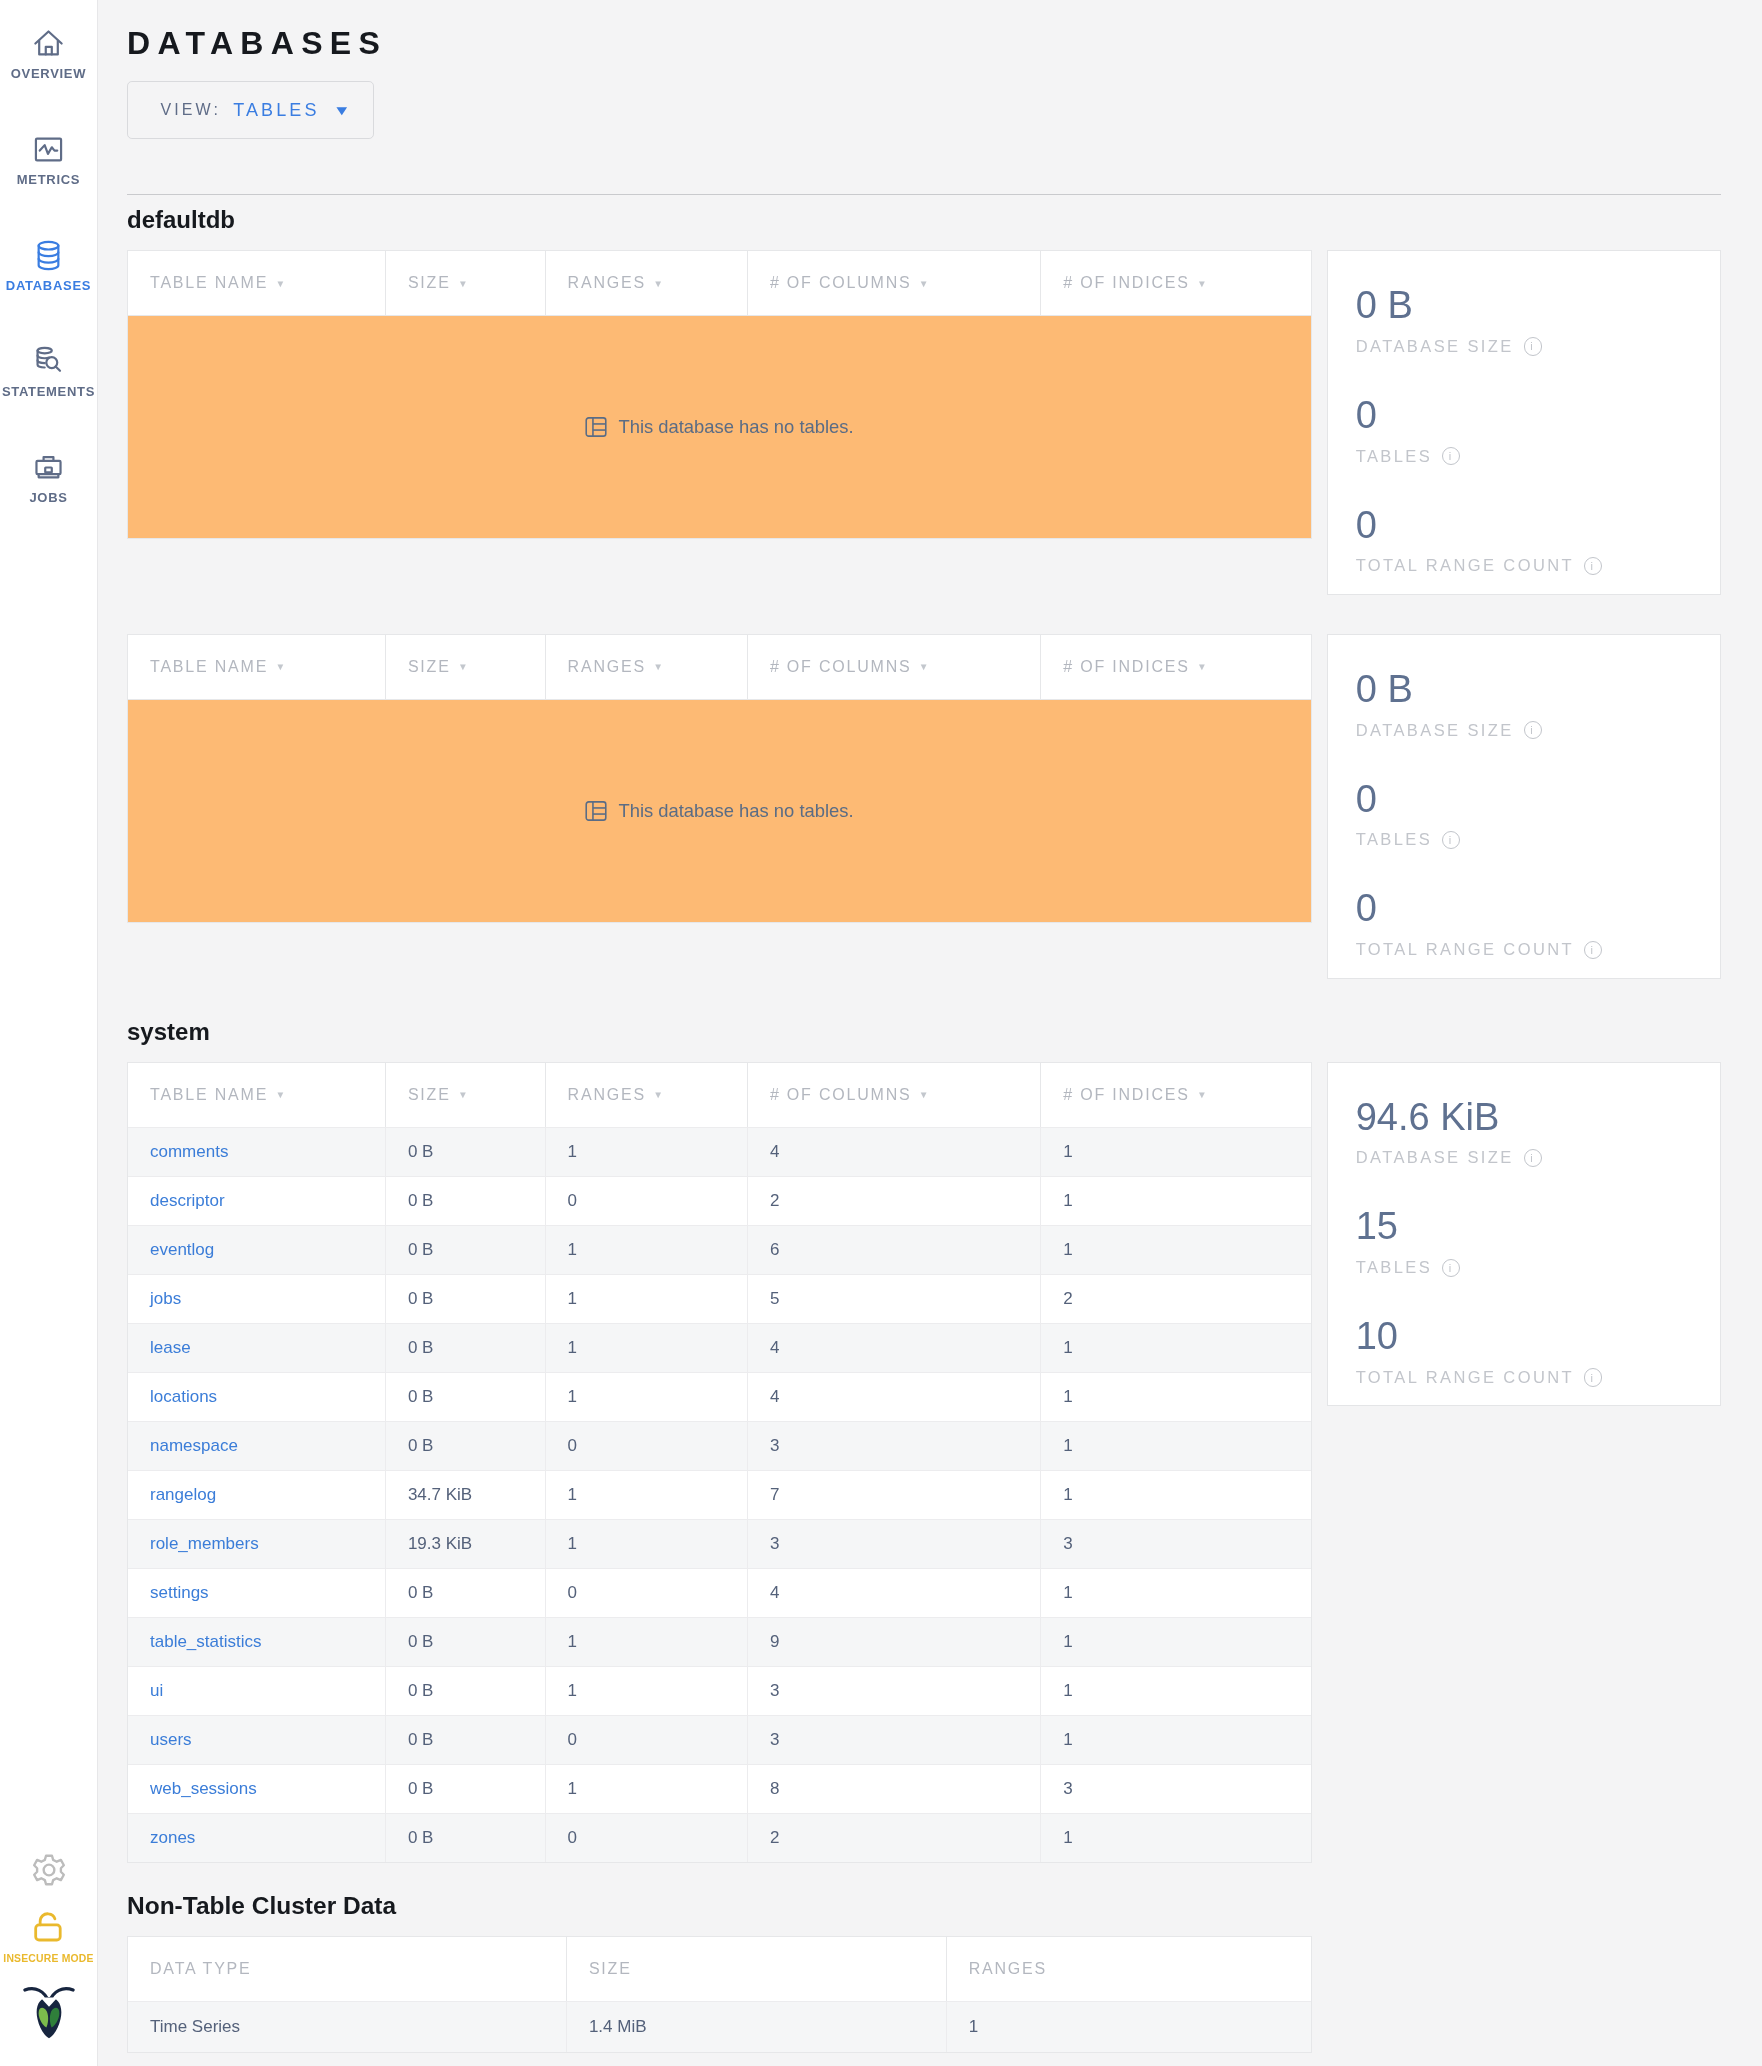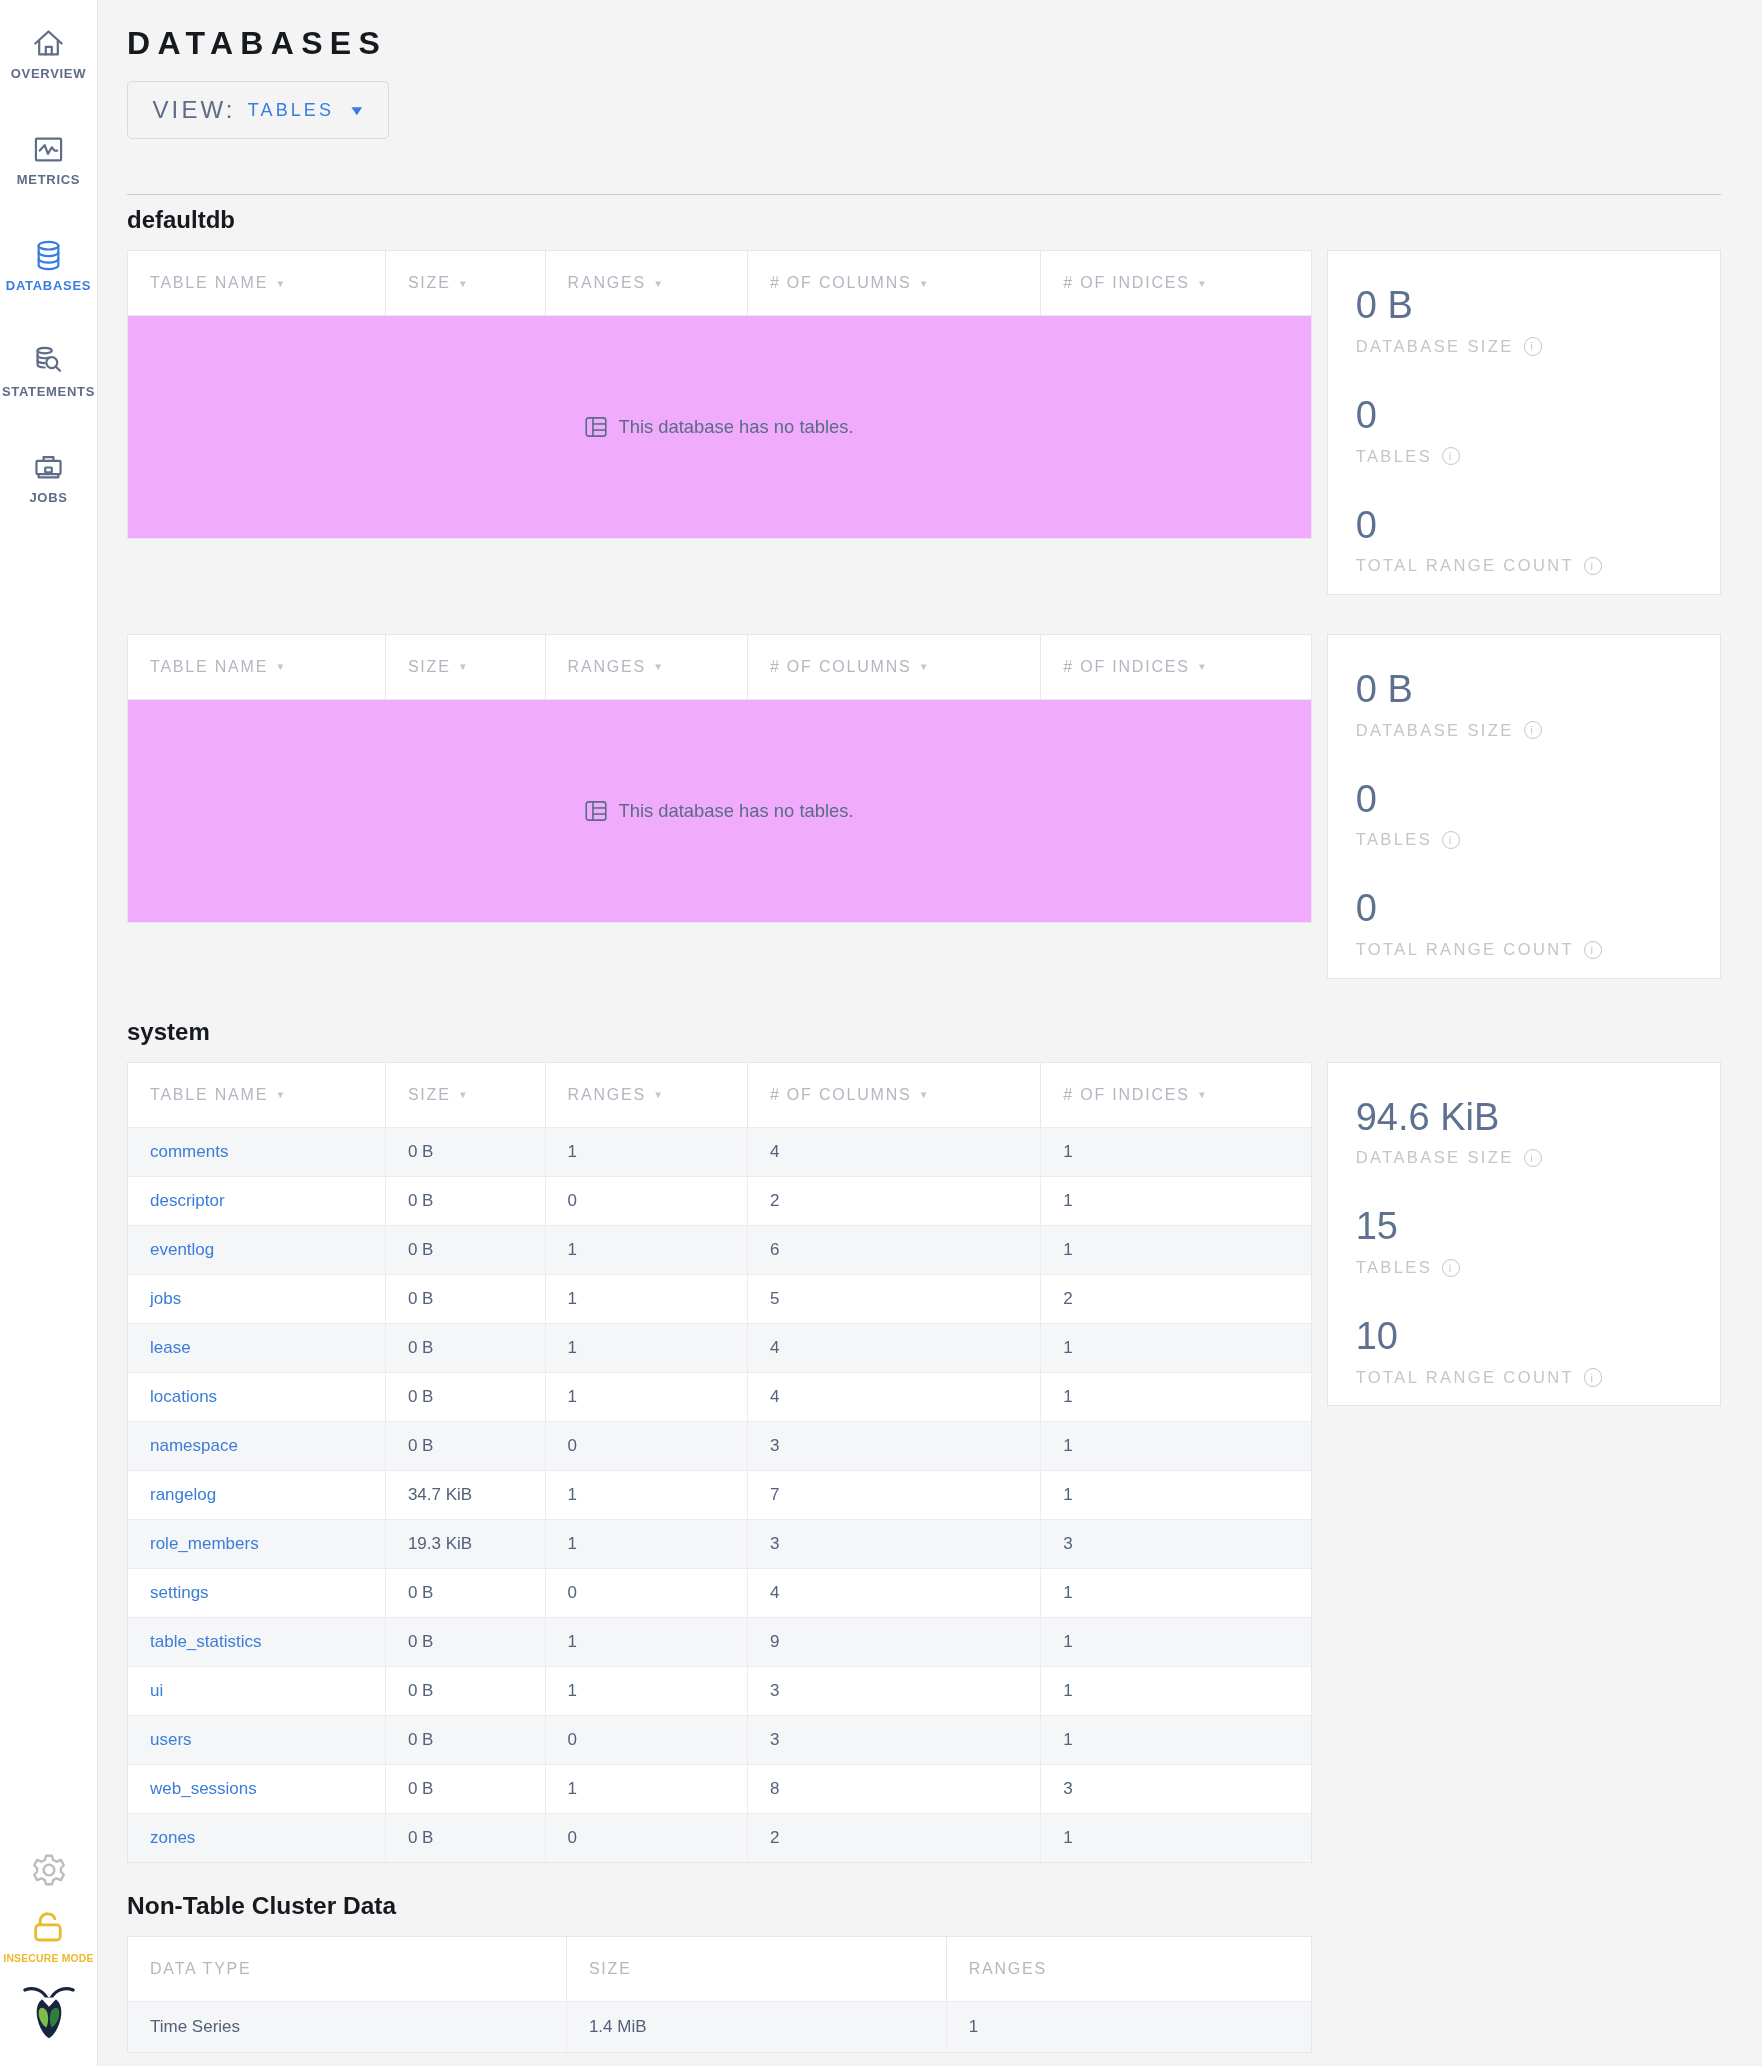--- a/index.html
+++ b/index.html
@@ -20,42 +20,42 @@
                     display: flex; flex-direction: column; align-items: center; }
   .insecure-label { margin-top: 7.3px; font-size: 10.4px; font-weight: 700; letter-spacing: 0.2px; color: #eab92d; }
   .logo { margin-top: 18.4px; margin-bottom: 23px; }
 
   
   .main { margin-left: 98px; padding: 24.5px 42px 0 29px; }
   .page-title { font-size: 32px; font-weight: 700; letter-spacing: 7.3px; color: #16191e; }
 
   .view-box { margin-top: 19.6px; display: inline-flex; align-items: center; gap: 12.2px;
               height: 58px; padding: 0 24.5px; border: 1.2px solid #d9dadd; border-radius: 4.9px; cursor: pointer; }
-  .view-label { font-size: 24px; letter-spacing: 3.1px; color: #5f6c87; }
+  .view-label { font-size: 16px; letter-spacing: 3.1px; color: #5f6c87; margin-left: 8px; }
   .view-value { font-size: 18px; letter-spacing: 3.1px; color: #3a7de1; }
   .view-caret { font-size: 13.5px; color: #3a7de1; transform: scaleX(1.35); margin-left: 3.7px; }
 
   .divider { margin-top: 55px; border-top: 1.2px solid #c9cacd; }
 
   
   .db-section { margin-top: 11px; }
   .db-section + .db-section { margin-top: 39px; }
   .db-name { font-size: 24px; font-weight: 700; color: #16191e; margin-bottom: 16px; }
   .section-body { display: flex; align-items: flex-start; gap: 14.7px; }
 
   .tbl { width: 1185px; border: 0.6px solid #e6e7e9; background: #ffffff; }
   .tbl-header { display: flex; height: 64px; background: #ffffff; }
   .th { display: flex; align-items: center; padding-left: 22px; font-size: 16px; letter-spacing: 1.8px;
         color: #b3b7bf; border-right: 0.6px solid #e6e7e9; cursor: pointer; }
   .th:last-child { border-right: none; }
   .sort-arrow { font-size: 9.8px; color: #c3c7cd; margin-left: 7.3px; }
 
   .c1 { width: 21.8%; } .c2 { width: 13.5%; } .c3 { width: 17.1%; } .c4 { width: 24.8%; } .c5 { width: 22.8%; }
 
-  .tbl-empty-body { height: 223px; background: #f0abfc; border-top: 0.6px solid #e6e7e9;
+  .tbl-empty-body { height: 223px; background: #fdba74; border-top: 0.6px solid #e6e7e9;
                     display: flex; align-items: center; justify-content: center; gap: 11px;
                     color: #5a6c85; font-size: 18.4px; }
   .empty-icon svg { display: block; }
 
   .row { display: flex; height: 49px; border-top: 0.6px solid #ececee; background: #ffffff; }
   .row.alt { background: #f5f6f7; }
   .td { display: flex; align-items: center; padding-left: 22px; font-size: 17px; color: #54617a;
         border-right: 0.6px solid #ececee; }
   .td:last-child { border-right: none; }
   .tbl-link { color: #3b7dd8; text-decoration: none; cursor: pointer; }

